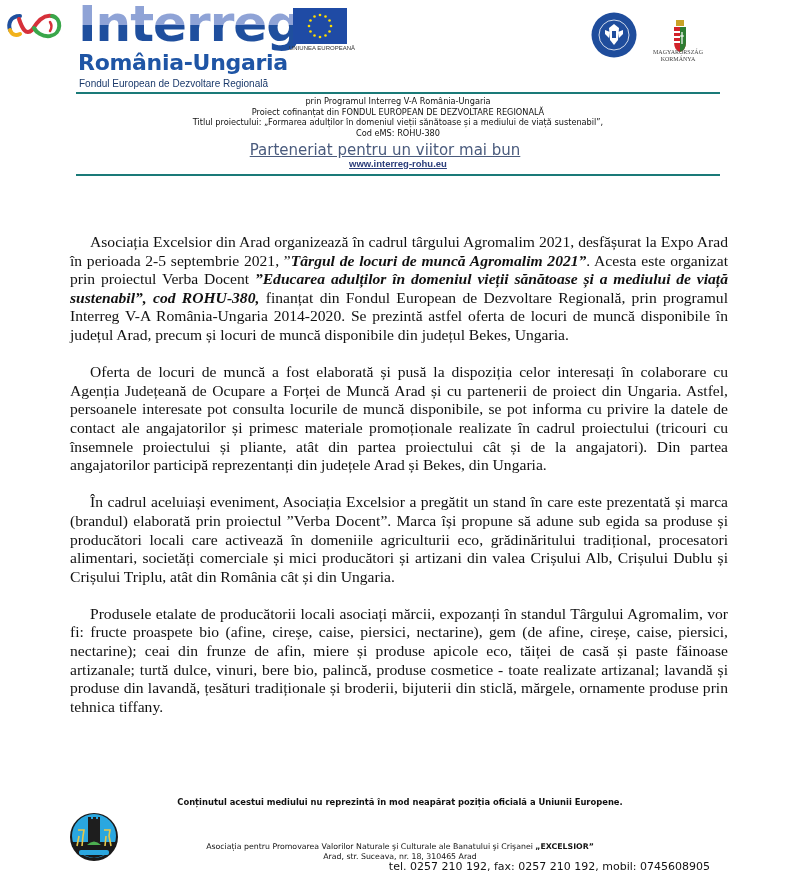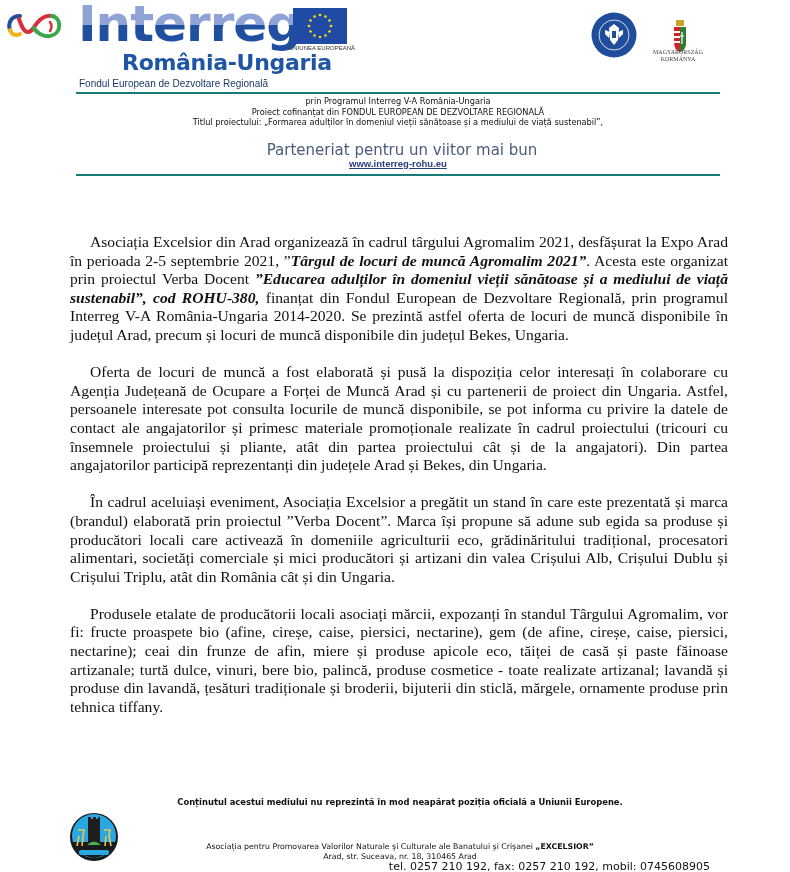--- a/index.html
+++ b/index.html
@@ -2,34 +2,34 @@
 <html><head>
 <meta charset="utf-8">
 <style>
   html, body { margin: 0; padding: 0; background: #ffffff; }
   body { width: 790px; height: 872px; position: relative; overflow: hidden; font-family: "Liberation Serif", serif; color: #111; }
   .abs { position: absolute; }
 
   
   #infinity-logo { left: 6px; top: 10px; width: 56px; height: 30px; }
   #interreg-word { left: 78px; top: -4px; font-family: "DejaVu Sans", sans-serif; font-weight: bold; font-size: 50px; letter-spacing: -1px; line-height: 56px; color: #1f4f9e; }
-  #ro-hu { left: 78px; top: 50px; font-family: "DejaVu Sans", sans-serif; font-size: 22px; font-weight: bold; color: #1f55a5; line-height: 26px; letter-spacing: -0.3px; margin-left: 44px; }
+  #ro-hu { left: 78px; top: 50px; font-family: "DejaVu Sans", sans-serif; font-size: 22px; font-weight: bold; color: #1f55a5; line-height: 26px; letter-spacing: -0.3px; }
   #fonds { left: 79px; top: 78px; font-family: "Liberation Sans", sans-serif; font-size: 10px; font-weight: normal; color: #1b3a6b; }
   #eu-flag { left: 293px; top: 8px; width: 54px; height: 36px; background: #1f4ba5; }
   #eu-label { left: 289px; top: 45px; font-family: "Liberation Sans", sans-serif; font-size: 6px; color: #333; letter-spacing: 0; }
   #gov-ro { left: 591px; top: 12px; width: 46px; height: 46px; }
   #gov-hu { left: 660px; top: 12px; width: 40px; height: 52px; }
   #gov-hu-label { left: 648px; top: 49px; width: 60px; text-align: center; font-family: "Liberation Serif", serif; font-size: 6px; line-height: 7px; color: #444; }
 
   .teal-line { position: absolute; left: 76px; width: 644px; height: 2px; background: #1a7a78; }
   #line-top { top: 92px; }
   #line-bottom { top: 174px; }
 
   #project-block { left: 76px; top: 96px; width: 644px; text-align: center; font-family: "DejaVu Sans", sans-serif; font-size: 8.2px; line-height: 10.6px; color: #111; }
-  #slogan { left: 80px; top: 141px; width: 644px; text-align: center; font-family: "DejaVu Sans", sans-serif; font-size: 15px; color: #4a5b7d; line-height: 18px; }
+  #slogan { left: 63px; top: 141px; width: 644px; text-align: center; font-family: "DejaVu Sans", sans-serif; font-size: 15px; color: #4a5b7d; line-height: 18px; text-decoration: underline; }
   #website { left: 76px; top: 158px; width: 644px; text-align: center; font-family: "Liberation Sans", sans-serif; font-size: 9.5px; font-weight: bold; line-height: 12px; }
   #website a { color: #2b3d7a; text-decoration: underline; }
 
   
   #body { left: 70px; top: 233px; width: 658px; font-size: 15.6px; line-height: 18.6px; text-align: justify; }
   #body p { margin: 0 0 18.6px 0; text-indent: 20px; }
   #body p.last { margin-bottom: 12px; }
 
   
   #footer-logo { left: 69px; top: 812px; width: 50px; height: 52px; }
@@ -97,20 +97,21 @@
     <div>MAGYARORSZÁG</div>
     <div>KORMÁNYA</div>
   </div>
 
   <div id="line-top" class="teal-line"></div>
 
   <div id="project-block" class="abs">
     <div>prin Programul Interreg V-A România-Ungaria</div>
     <div>Proiect cofinanțat din FONDUL EUROPEAN DE DEZVOLTARE REGIONALĂ</div>
     <div>Titlul proiectului: „Formarea adulților în domeniul vieții sănătoase și a mediului de viață sustenabil”,</div>
+    <div>Cod eMS: ROHU-380</div>
   </div>
   <div id="slogan" class="abs">Parteneriat pentru un viitor mai bun</div>
   <div id="website" class="abs">
     <a>www.interreg-rohu.eu</a>
   </div>
 
   <div id="line-bottom" class="teal-line"></div>
 </div>
 
 <div id="body" class="abs">

